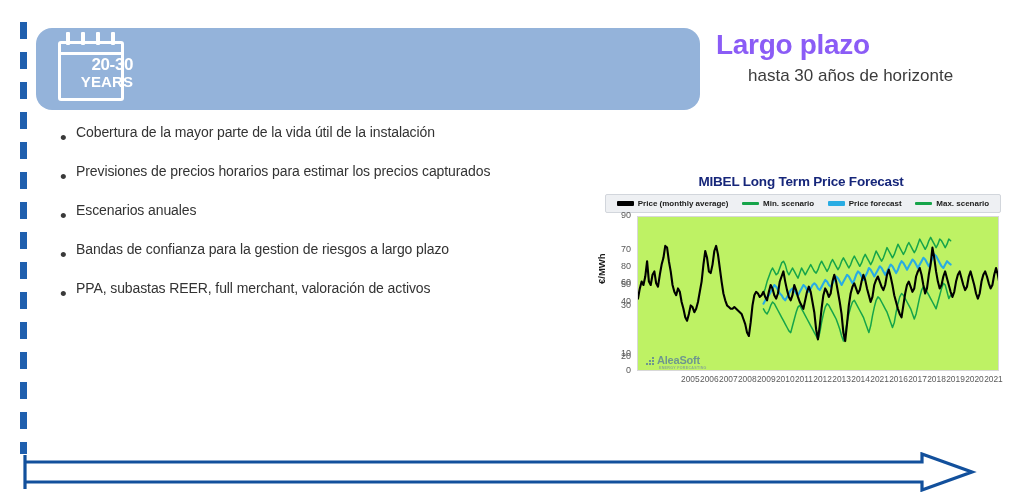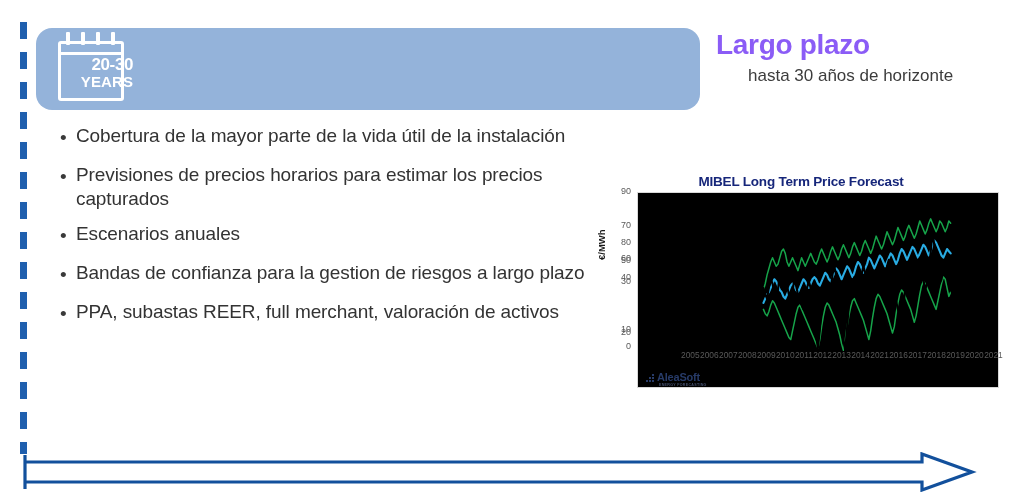--- a/index.html
+++ b/index.html
@@ -66,21 +66,21 @@
   #bullet-list{
     position:absolute;left:60px;top:124px;width:545px;
   }
   .bullet-row{
     display:flex;align-items:flex-start;margin-bottom:11px;
   }
   .bullet-dot{
     flex:0 0 auto;width:16px;color:#3a3a3a;font-size:19px;line-height:28px;
   }
   .bullet-text{
-    flex:1 1 auto;font-size:19px;color:#333333;line-height:1.26;
+    flex:1 1 auto;font-size:14px;color:#333333;line-height:1.26;
     letter-spacing:-0.1px;
   }
 
   
   #chart-panel{
     position:absolute;left:595px;top:172px;width:412px;height:228px;
     background:#ffffff;
   }
   #chart-title{
     text-align:center;color:#16267a;font-weight:bold;font-size:13.5px;
@@ -99,22 +99,22 @@
   #y-axis-title{
     position:absolute;left:1px;top:68px;transform:rotate(-90deg);
     transform-origin:left top;font-size:9.5px;font-weight:bold;color:#1a1a1a;
   }
   .y-tick{
     position:absolute;right:0;font-size:9px;color:#595959;
     text-align:right;width:22px;line-height:1;
   }
   #y-ticks{position:absolute;left:12px;top:0;width:24px;height:155px;}
   #plot-area{
-    position:absolute;left:42px;top:0;right:8px;height:196px;
-    border:1px solid #d8d8d8;box-sizing:border-box;background:#000000;
+    position:absolute;left:42px;top:0;right:8px;height:155px;
+    border:1px solid #d8d8d8;box-sizing:border-box;background:#bef264;
   }
   #plot-svg{display:block;width:100%;height:100%;}
   #watermark{
     position:absolute;left:8px;bottom:4px;opacity:.62;
     color:#3f5fa8;font-weight:bold;font-size:11px;letter-spacing:-0.2px;
     display:flex;align-items:flex-end;gap:2px;
   }
   #watermark .wm-sub{
     font-size:3.6px;color:#6d7fae;letter-spacing:.3px;font-weight:bold;
     position:absolute;left:13px;bottom:-4px;white-space:nowrap;
@@ -176,20 +176,38 @@
   </div>
   <div class="bullet-row">
     <span class="bullet-dot">•</span>
     <span class="bullet-text">PPA, subastas REER, full merchant, valoración de activos</span>
   </div>
 </div>
 
 <div id="chart-panel">
   <div id="chart-title">MIBEL Long Term Price Forecast</div>
 
+  <div id="chart-legend">
+    <span class="legend-item">
+      <i class="legend-swatch" style="height: 4.5px; background: rgb(0, 0, 0);"></i>
+      <span class="legend-label">Price (monthly average)</span>
+    </span>
+    <span class="legend-item">
+      <i class="legend-swatch" style="background: rgb(22, 164, 74);"></i>
+      <span class="legend-label">Min. scenario</span>
+    </span>
+    <span class="legend-item">
+      <i class="legend-swatch" style="height: 4.5px; background: rgb(41, 172, 227);"></i>
+      <span class="legend-label">Price forecast</span>
+    </span>
+    <span class="legend-item">
+      <i class="legend-swatch" style="background: rgb(22, 164, 74);"></i>
+      <span class="legend-label">Max. scenario</span>
+    </span>
+  </div>
 
   <div id="plot-wrap">
     <div id="y-axis-title">€/MWh</div>
     <div id="y-ticks">
         <div class="y-tick" style="top: -5px;">90</div>
         <div class="y-tick" style="top: 30px; margin-top: 16px;">80</div>
         <div class="y-tick" style="top: 29.4444px;">70</div>
         <div class="y-tick" style="top: 62px;">60</div>
         <div class="y-tick" style="top: 63.8889px;">50</div>
         <div class="y-tick" style="top: 81.1111px;">40</div>

